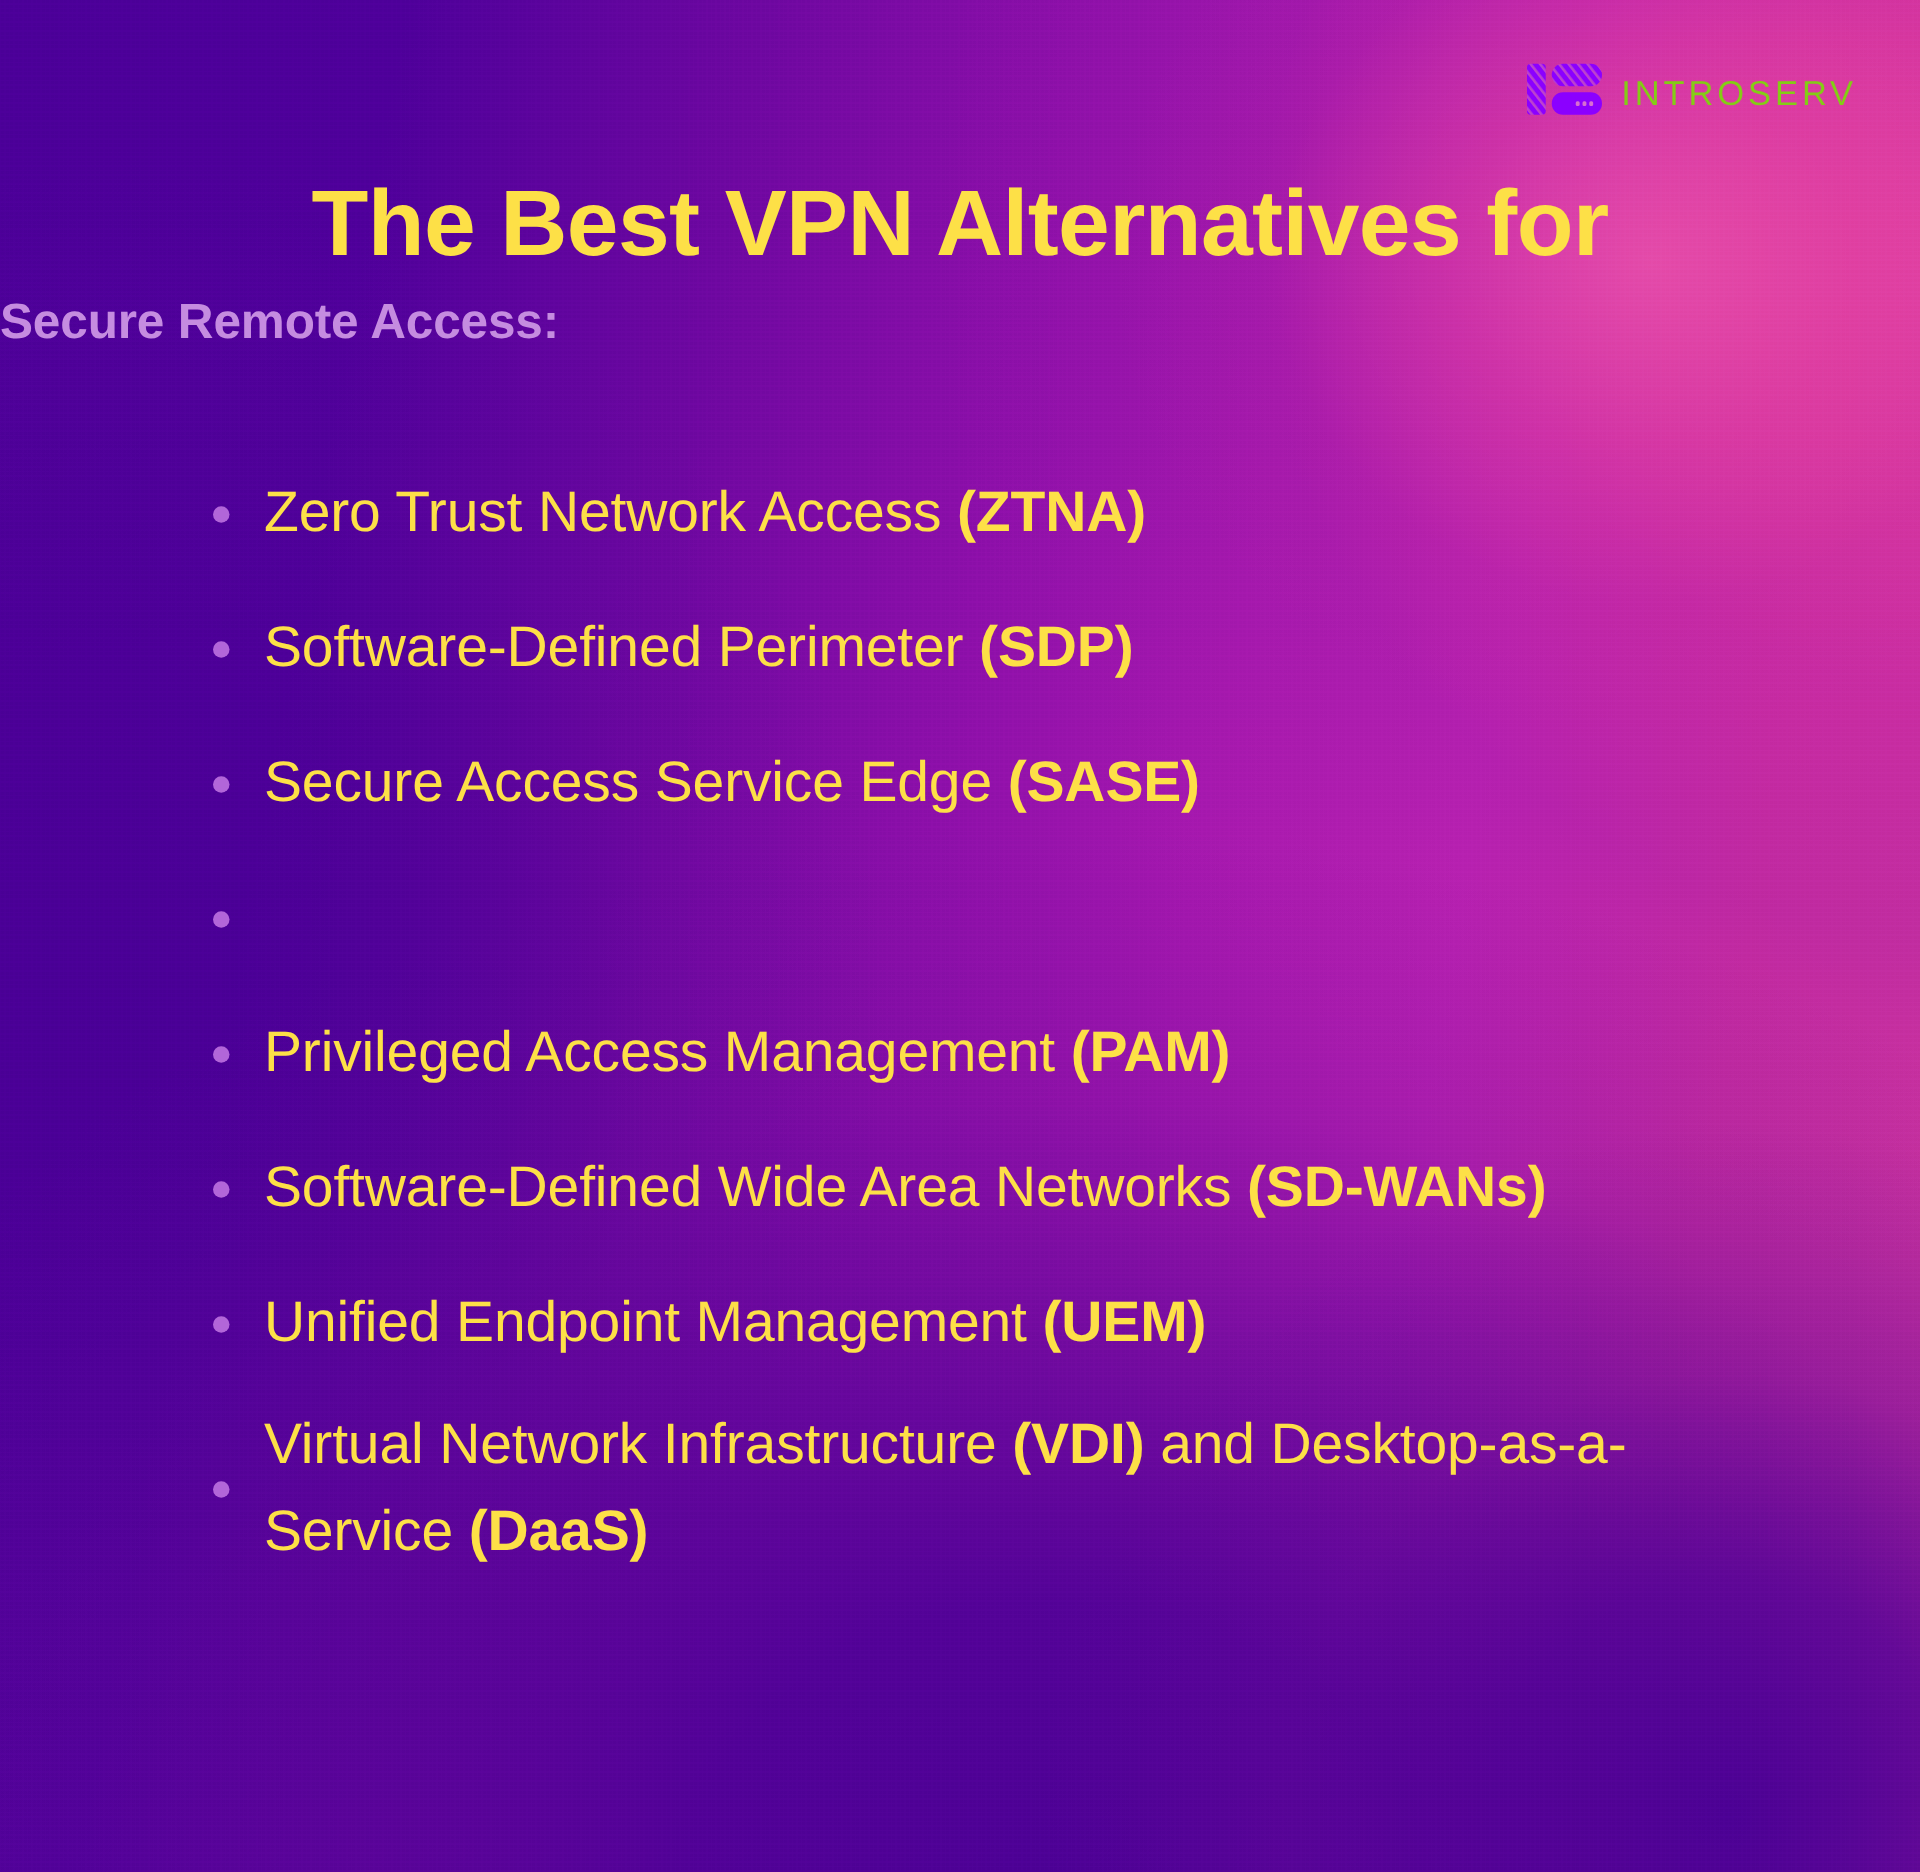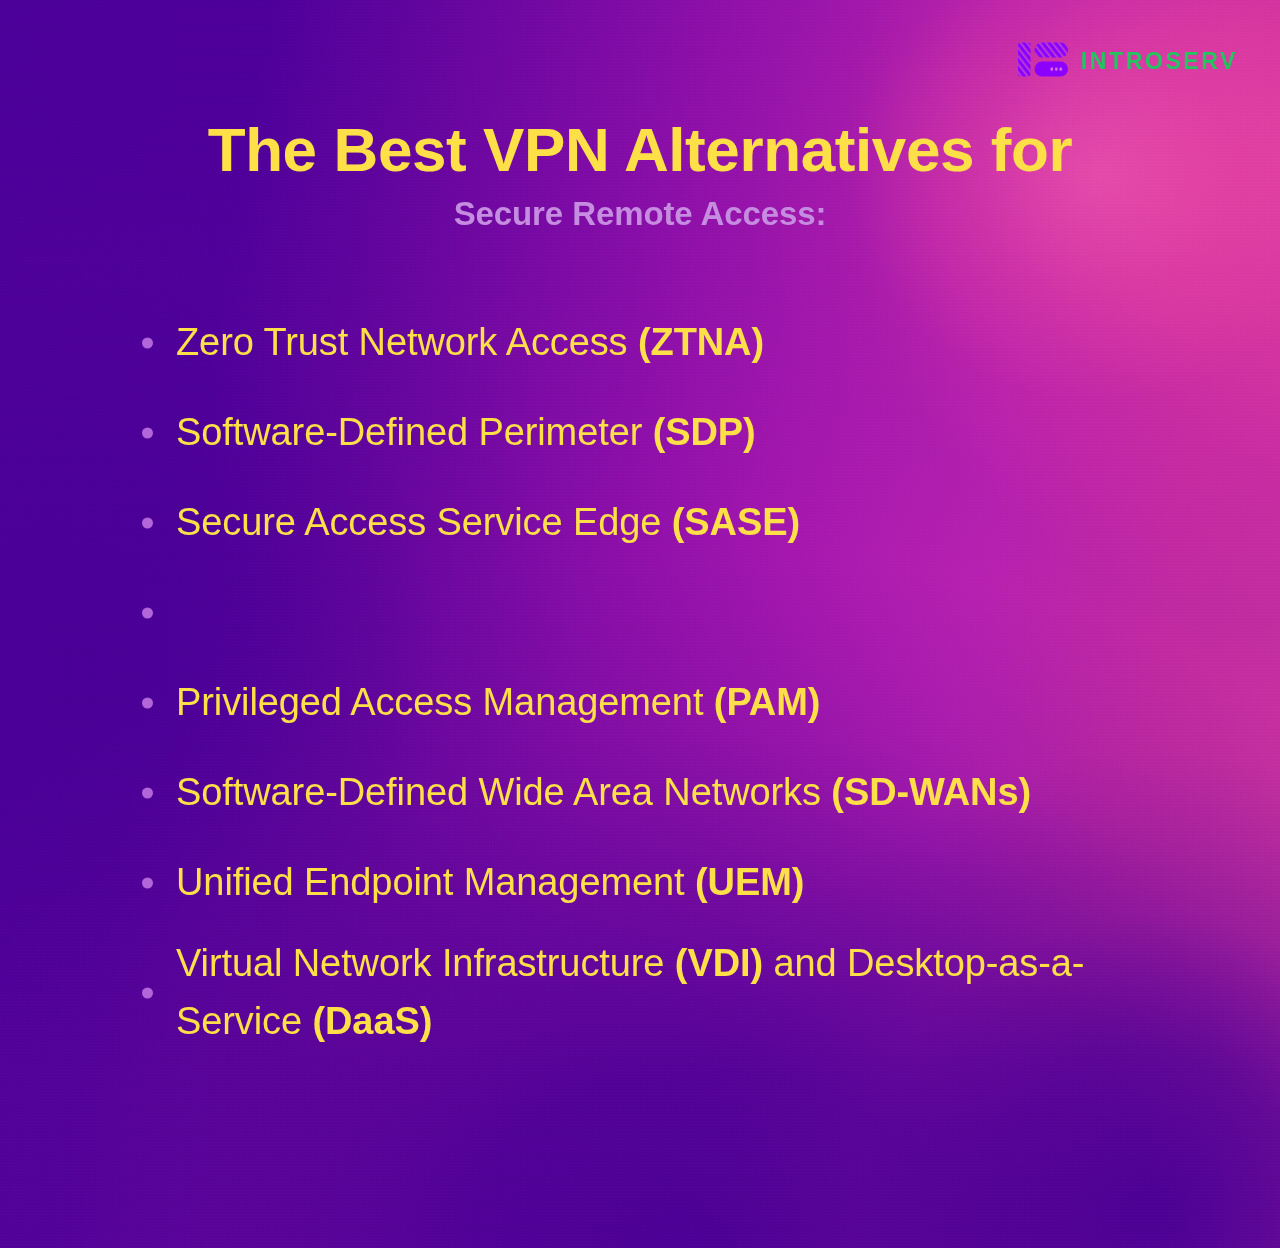--- a/index.html
+++ b/index.html
@@ -133,23 +133,23 @@
     top: 41px;
     right: 42px;
     display: flex;
     align-items: center;
     gap: 13px;
   }
 
   .brand-mark { display: block; }
 
   .brand-name {
-    color: #22c55e;
+    color: #84cc16;
     font-size: 23px;
-    font-weight: bold;
+    font-weight: normal;
     letter-spacing: 2.6px;
     line-height: 1;
     white-space: nowrap;
   }
 
   
   .title {
     position: absolute;
     top: 117px;
     left: 0;
@@ -161,21 +161,20 @@
     letter-spacing: -0.4px;
     line-height: 1.08;
     white-space: nowrap;
   }
 
   .subtitle {
     position: absolute;
     top: 196px;
     left: 0;
     width: 1280px;
-    text-align: center;
     color: #c58ce0;
     font-size: 33px;
     font-weight: bold;
     letter-spacing: -0.1px;
     line-height: 1.1;
     white-space: nowrap;
   }
 
   
   .list {

